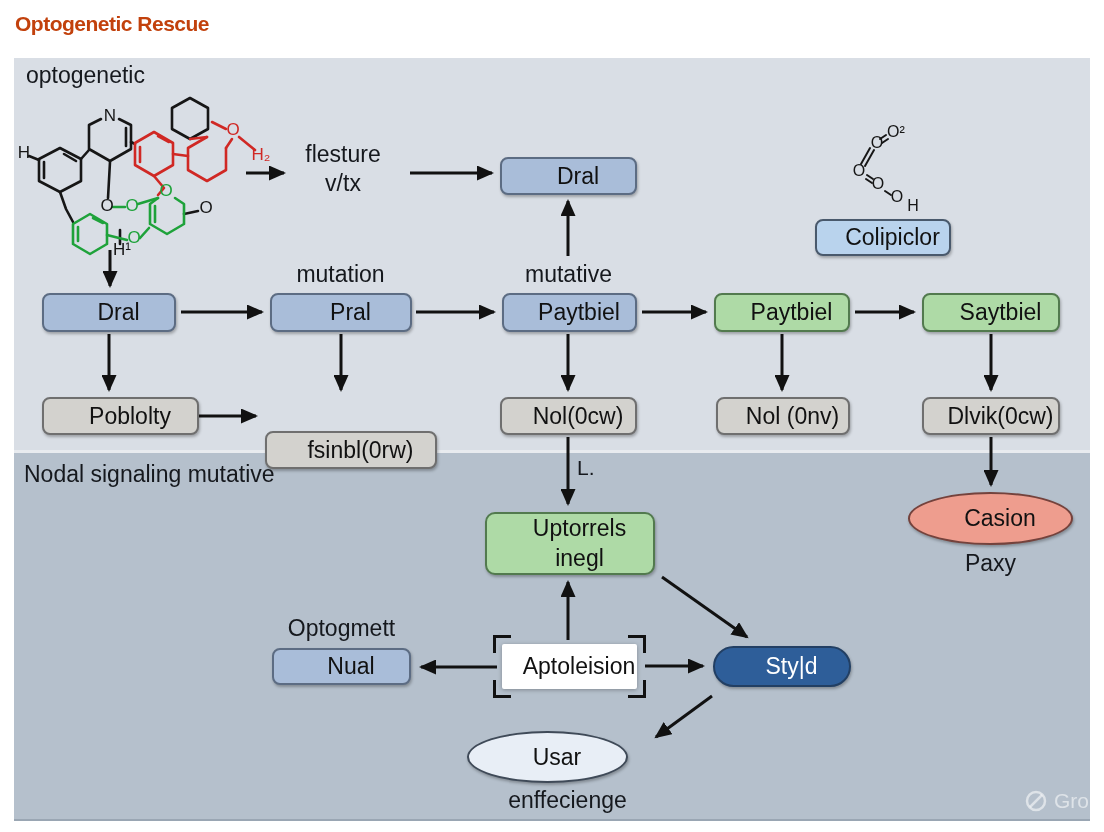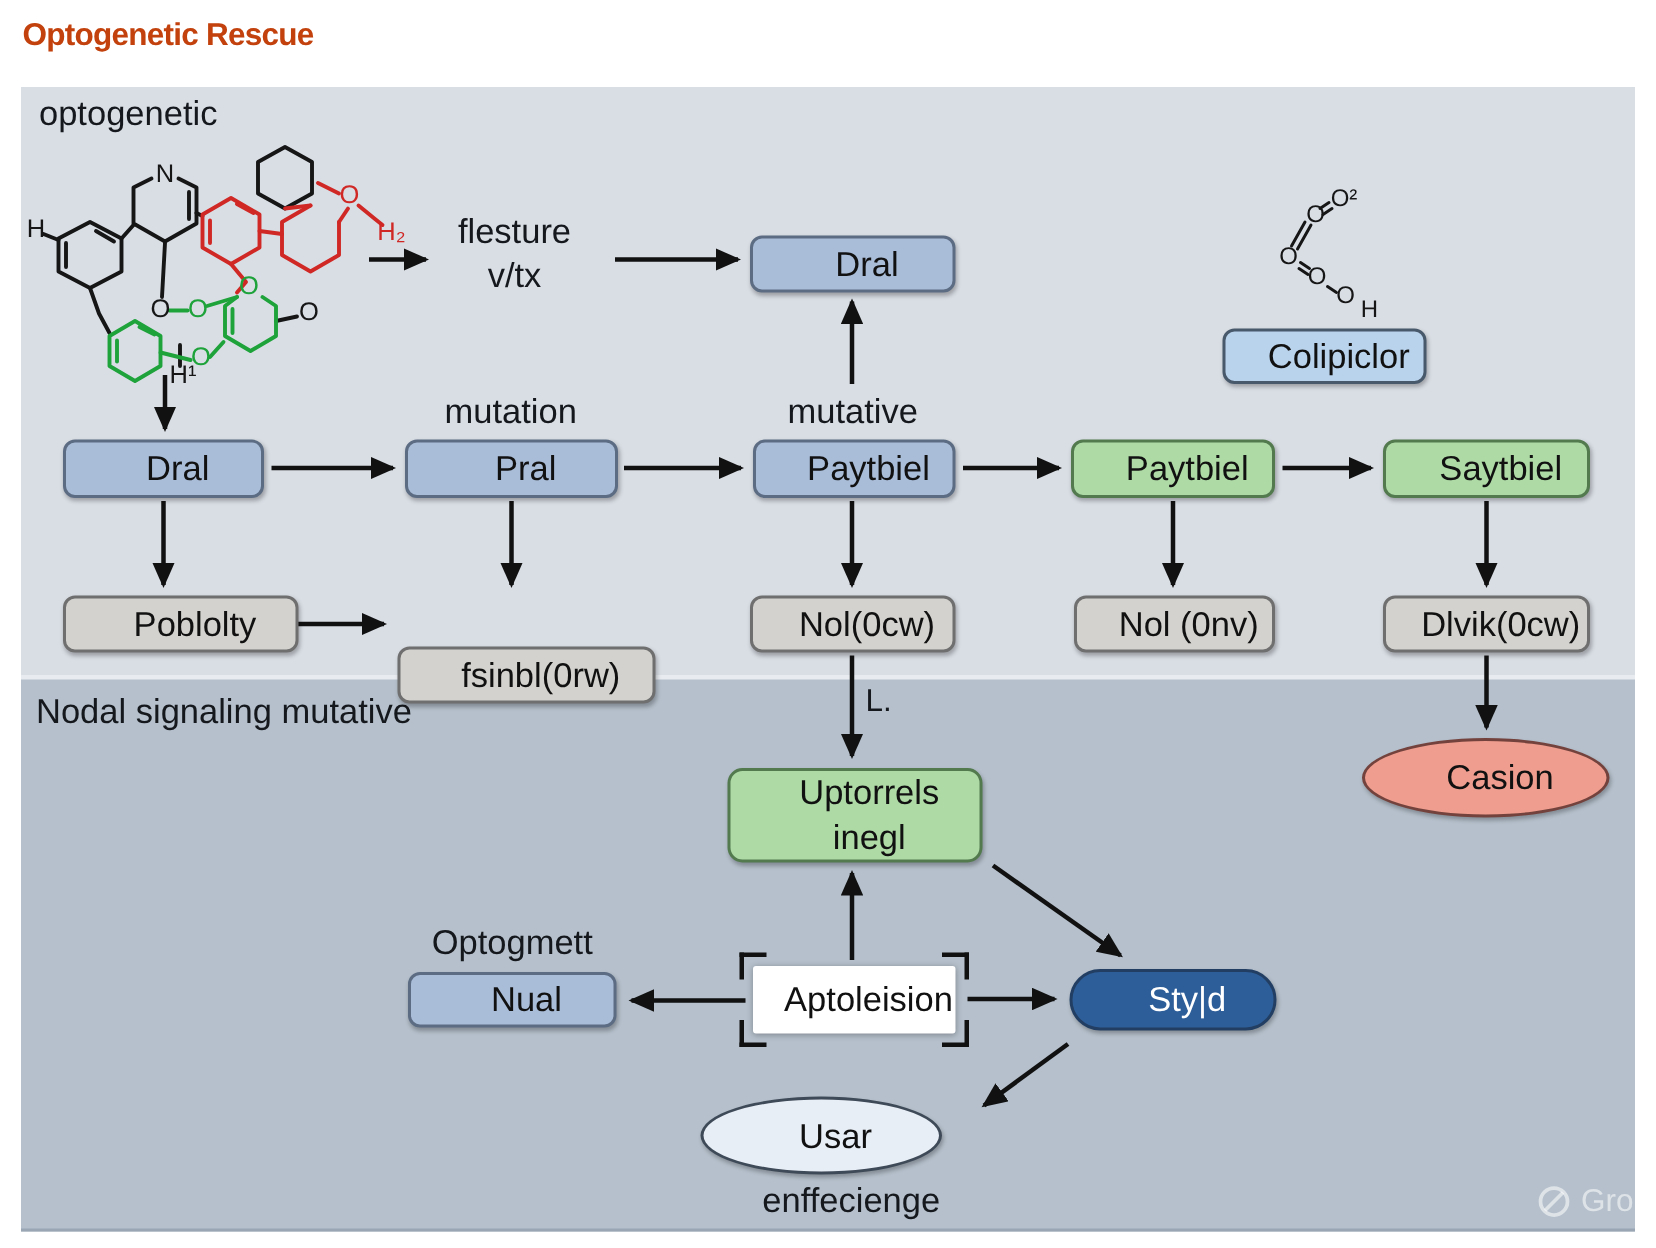--- a/index.html
+++ b/index.html
@@ -157,20 +157,21 @@
   </svg>
 
   <div class="ann" style="left:288px;top:140px;width:110px;">
     <div>flesture</div>
     <div>v/tx</div>
   </div>
   <div class="ann" style="left:270px;top:260px;width:141px;">mutation</div>
   <div class="ann" style="left:500px;top:260px;width:137px;">mutative</div>
   <div class="ann" style="left:577px;top:455px;font-size:21px;">L.</div>
   <div class="ann" style="left:272px;top:614px;width:139px;">Optogmett</div>
+  <div class="ann" style="left:908px;top:549px;width:165px;">Paxy</div>
   <div class="ann" style="left:487px;top:786px;width:161px;">enffecienge</div>
 
   <div class="node blue" style="left:500px;top:157px;width:137px;height:38px;">Dral</div>
   <div class="node colip" style="left:815px;top:219px;width:136px;height:37px;">Colipiclor</div>
 
   <div class="node blue" style="left:42px;top:293px;width:134px;height:39px;">Dral</div>
   <div class="node blue" style="left:270px;top:293px;width:142px;height:39px;">Pral</div>
   <div class="node blue" style="left:502px;top:293px;width:135px;height:39px;">Paytbiel</div>
   <div class="node green" style="left:714px;top:293px;width:136px;height:39px;">Paytbiel</div>
   <div class="node green" style="left:922px;top:293px;width:138px;height:39px;">Saytbiel</div>

